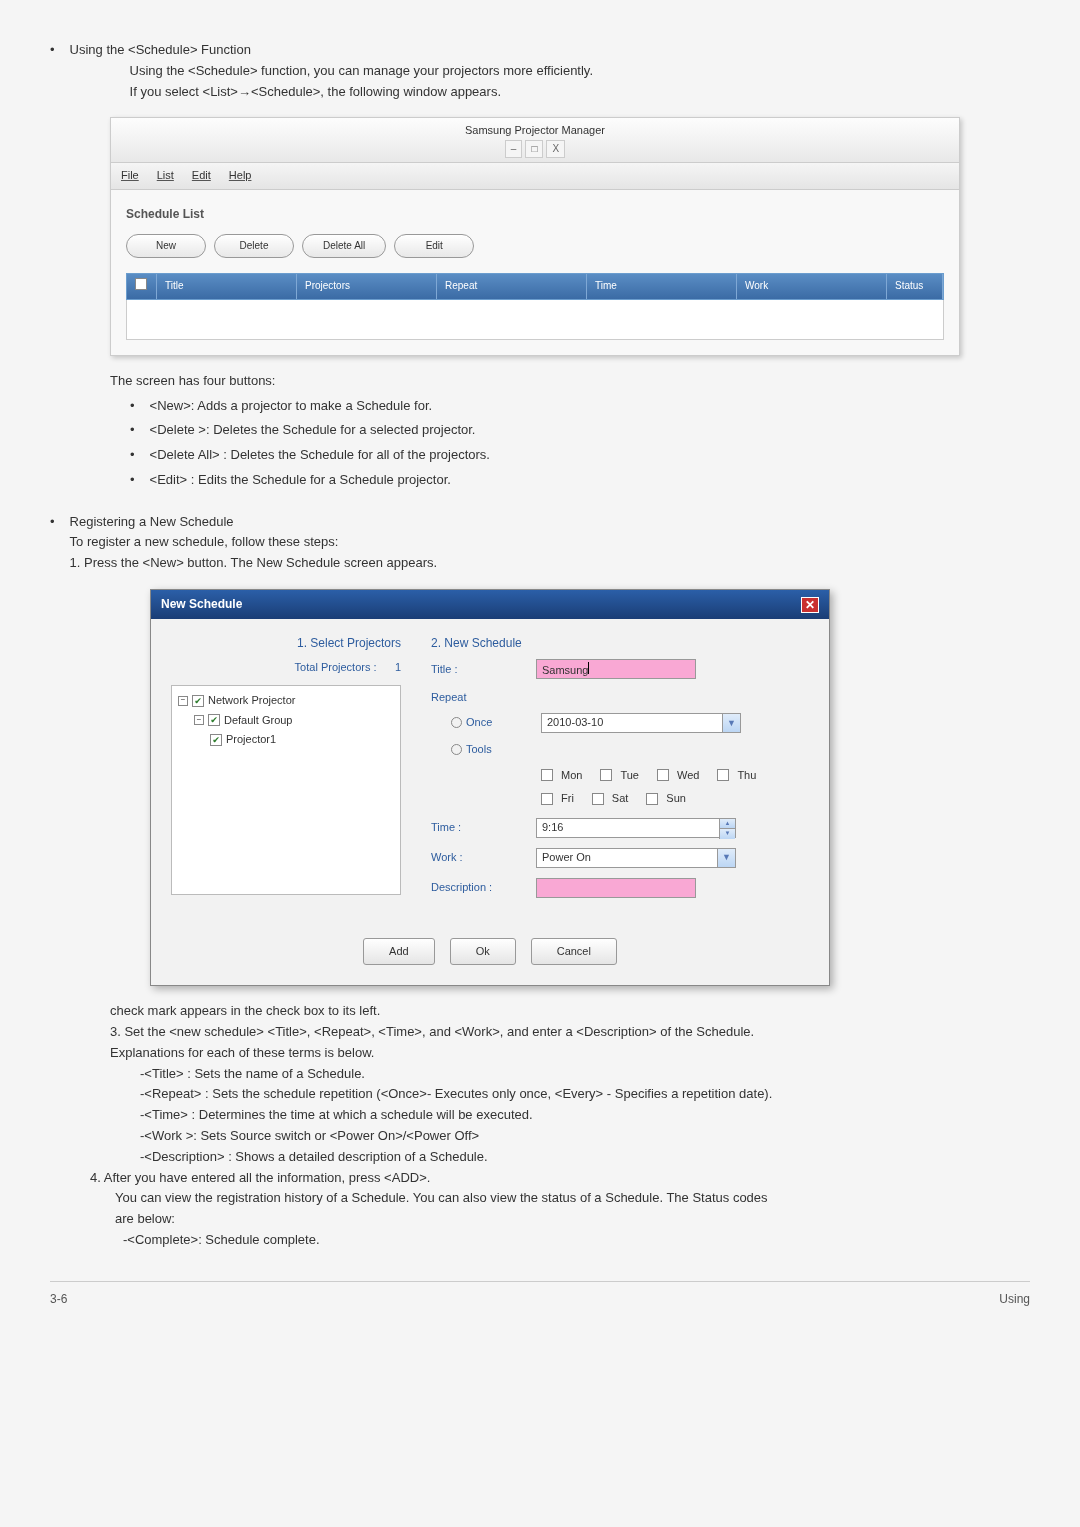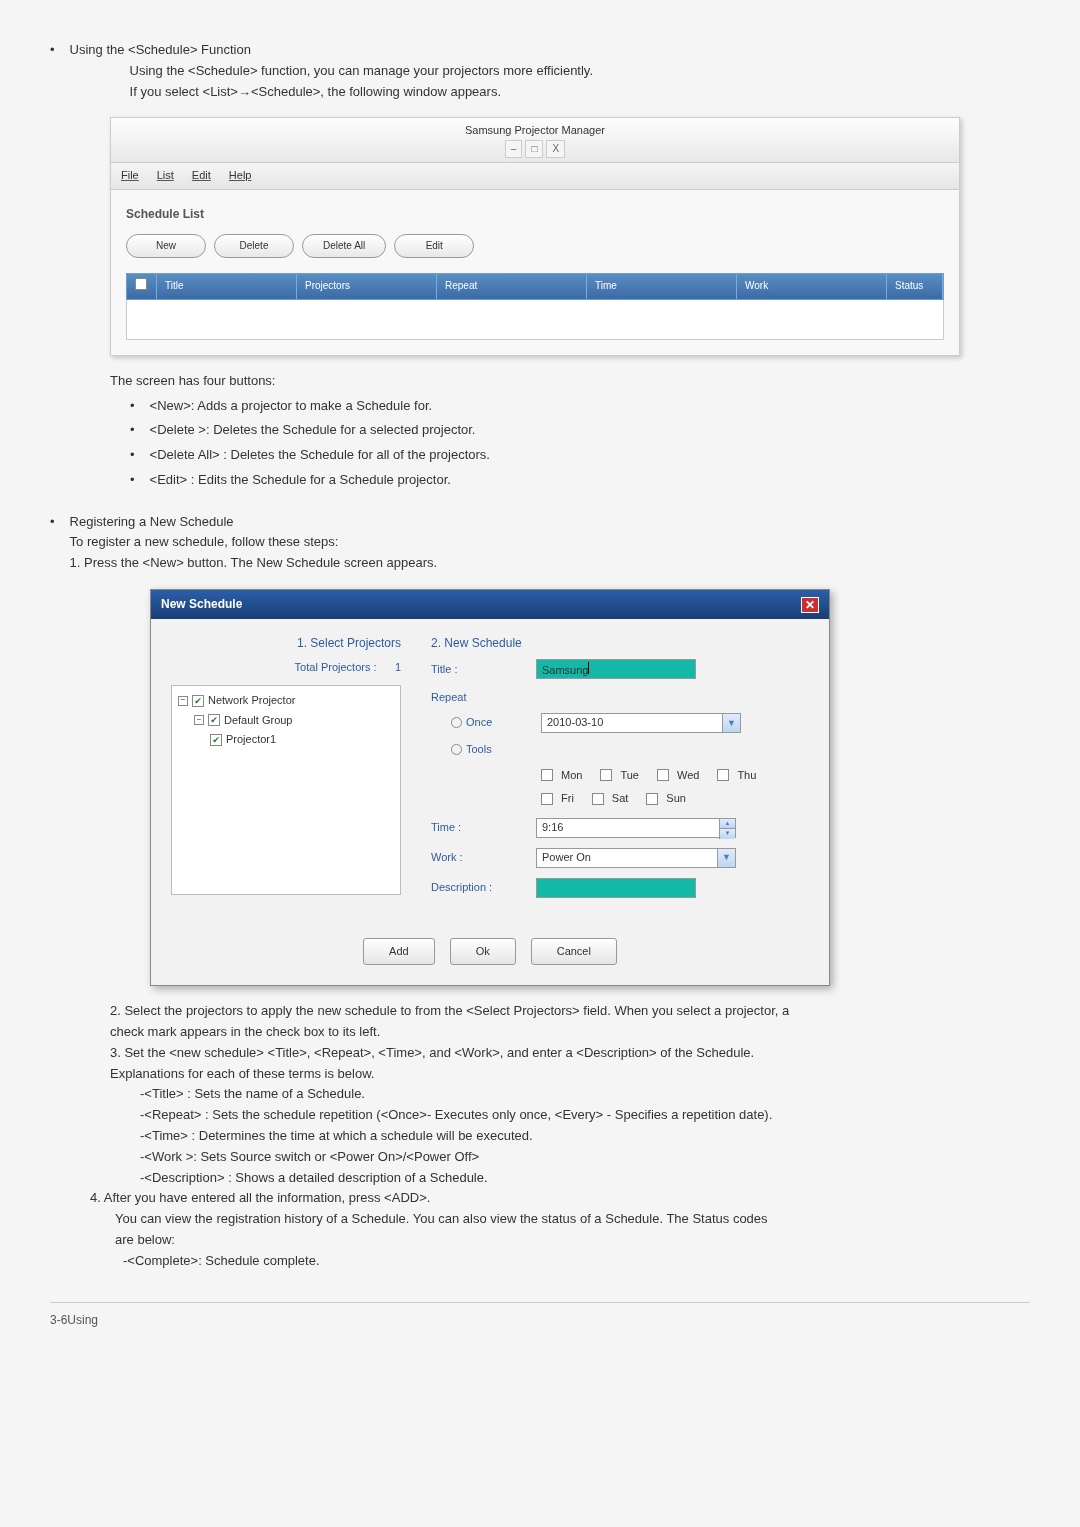--- a/index.html
+++ b/index.html
@@ -222,21 +222,21 @@
       gap: 15px;
       margin-bottom: 10px;
     }
     .form-label {
       color: #2d5c9e;
       font-size: 11px;
       width: 90px;
     }
     .text-input {
       border: 1px solid #999;
-      background: #14b8a6;
+      background: #f9a8d4;
       padding: 2px 5px;
       font-size: 11px;
       width: 160px;
       height: 20px;
     }
     .radio {
       width: 11px;
       height: 11px;
       border: 1px solid #888;
       border-radius: 50%;
@@ -338,20 +338,21 @@
       border-radius: 3px;
     }
     .ind-text {
       margin-left: 30px;
     }
     .page-footer {
       margin-top: 30px;
       padding-top: 8px;
       border-top: 1px solid #ccc;
       display: flex;
+      justify-content: space-between;
       font-size: 12px;
       color: #555;
     }
   </style>
 </head>
 <body>
 
 
 
 <div class="bullet-section">
@@ -543,21 +544,20 @@
     </div>
   </div>
   <div class="dialog-footer">
     <div class="dialog-btn">Add</div>
     <div class="dialog-btn">Ok</div>
     <div class="dialog-btn">Cancel</div>
   </div>
 </div>
 
 <div class="indent1">
-  <div>2. Select the projectors to apply the new schedule to from the &lt;Select Projectors&gt; field. When you select a projector, a</div>
   <div>check mark appears in the check box to its left.</div>
   <div>3. Set the &lt;new schedule&gt; &lt;Title&gt;, &lt;Repeat&gt;, &lt;Time&gt;, and &lt;Work&gt;, and enter a &lt;Description&gt; of the Schedule.</div>
   <div>Explanations for each of these terms is below.</div>
   <div class="ind-text">-&lt;Title&gt; : Sets the name of a Schedule.</div>
   <div class="ind-text">-&lt;Repeat&gt; : Sets the schedule repetition (&lt;Once&gt;- Executes only once, &lt;Every&gt; - Specifies a repetition date).</div>
   <div class="ind-text">-&lt;Time&gt; : Determines the time at which a schedule will be executed.</div>
   <div class="ind-text">-&lt;Work &gt;: Sets Source switch or &lt;Power On&gt;/&lt;Power Off&gt;</div>
   <div class="ind-text">-&lt;Description&gt; : Shows a detailed description of a Schedule.</div>
 </div>
 <div style="margin-left:40px;">

